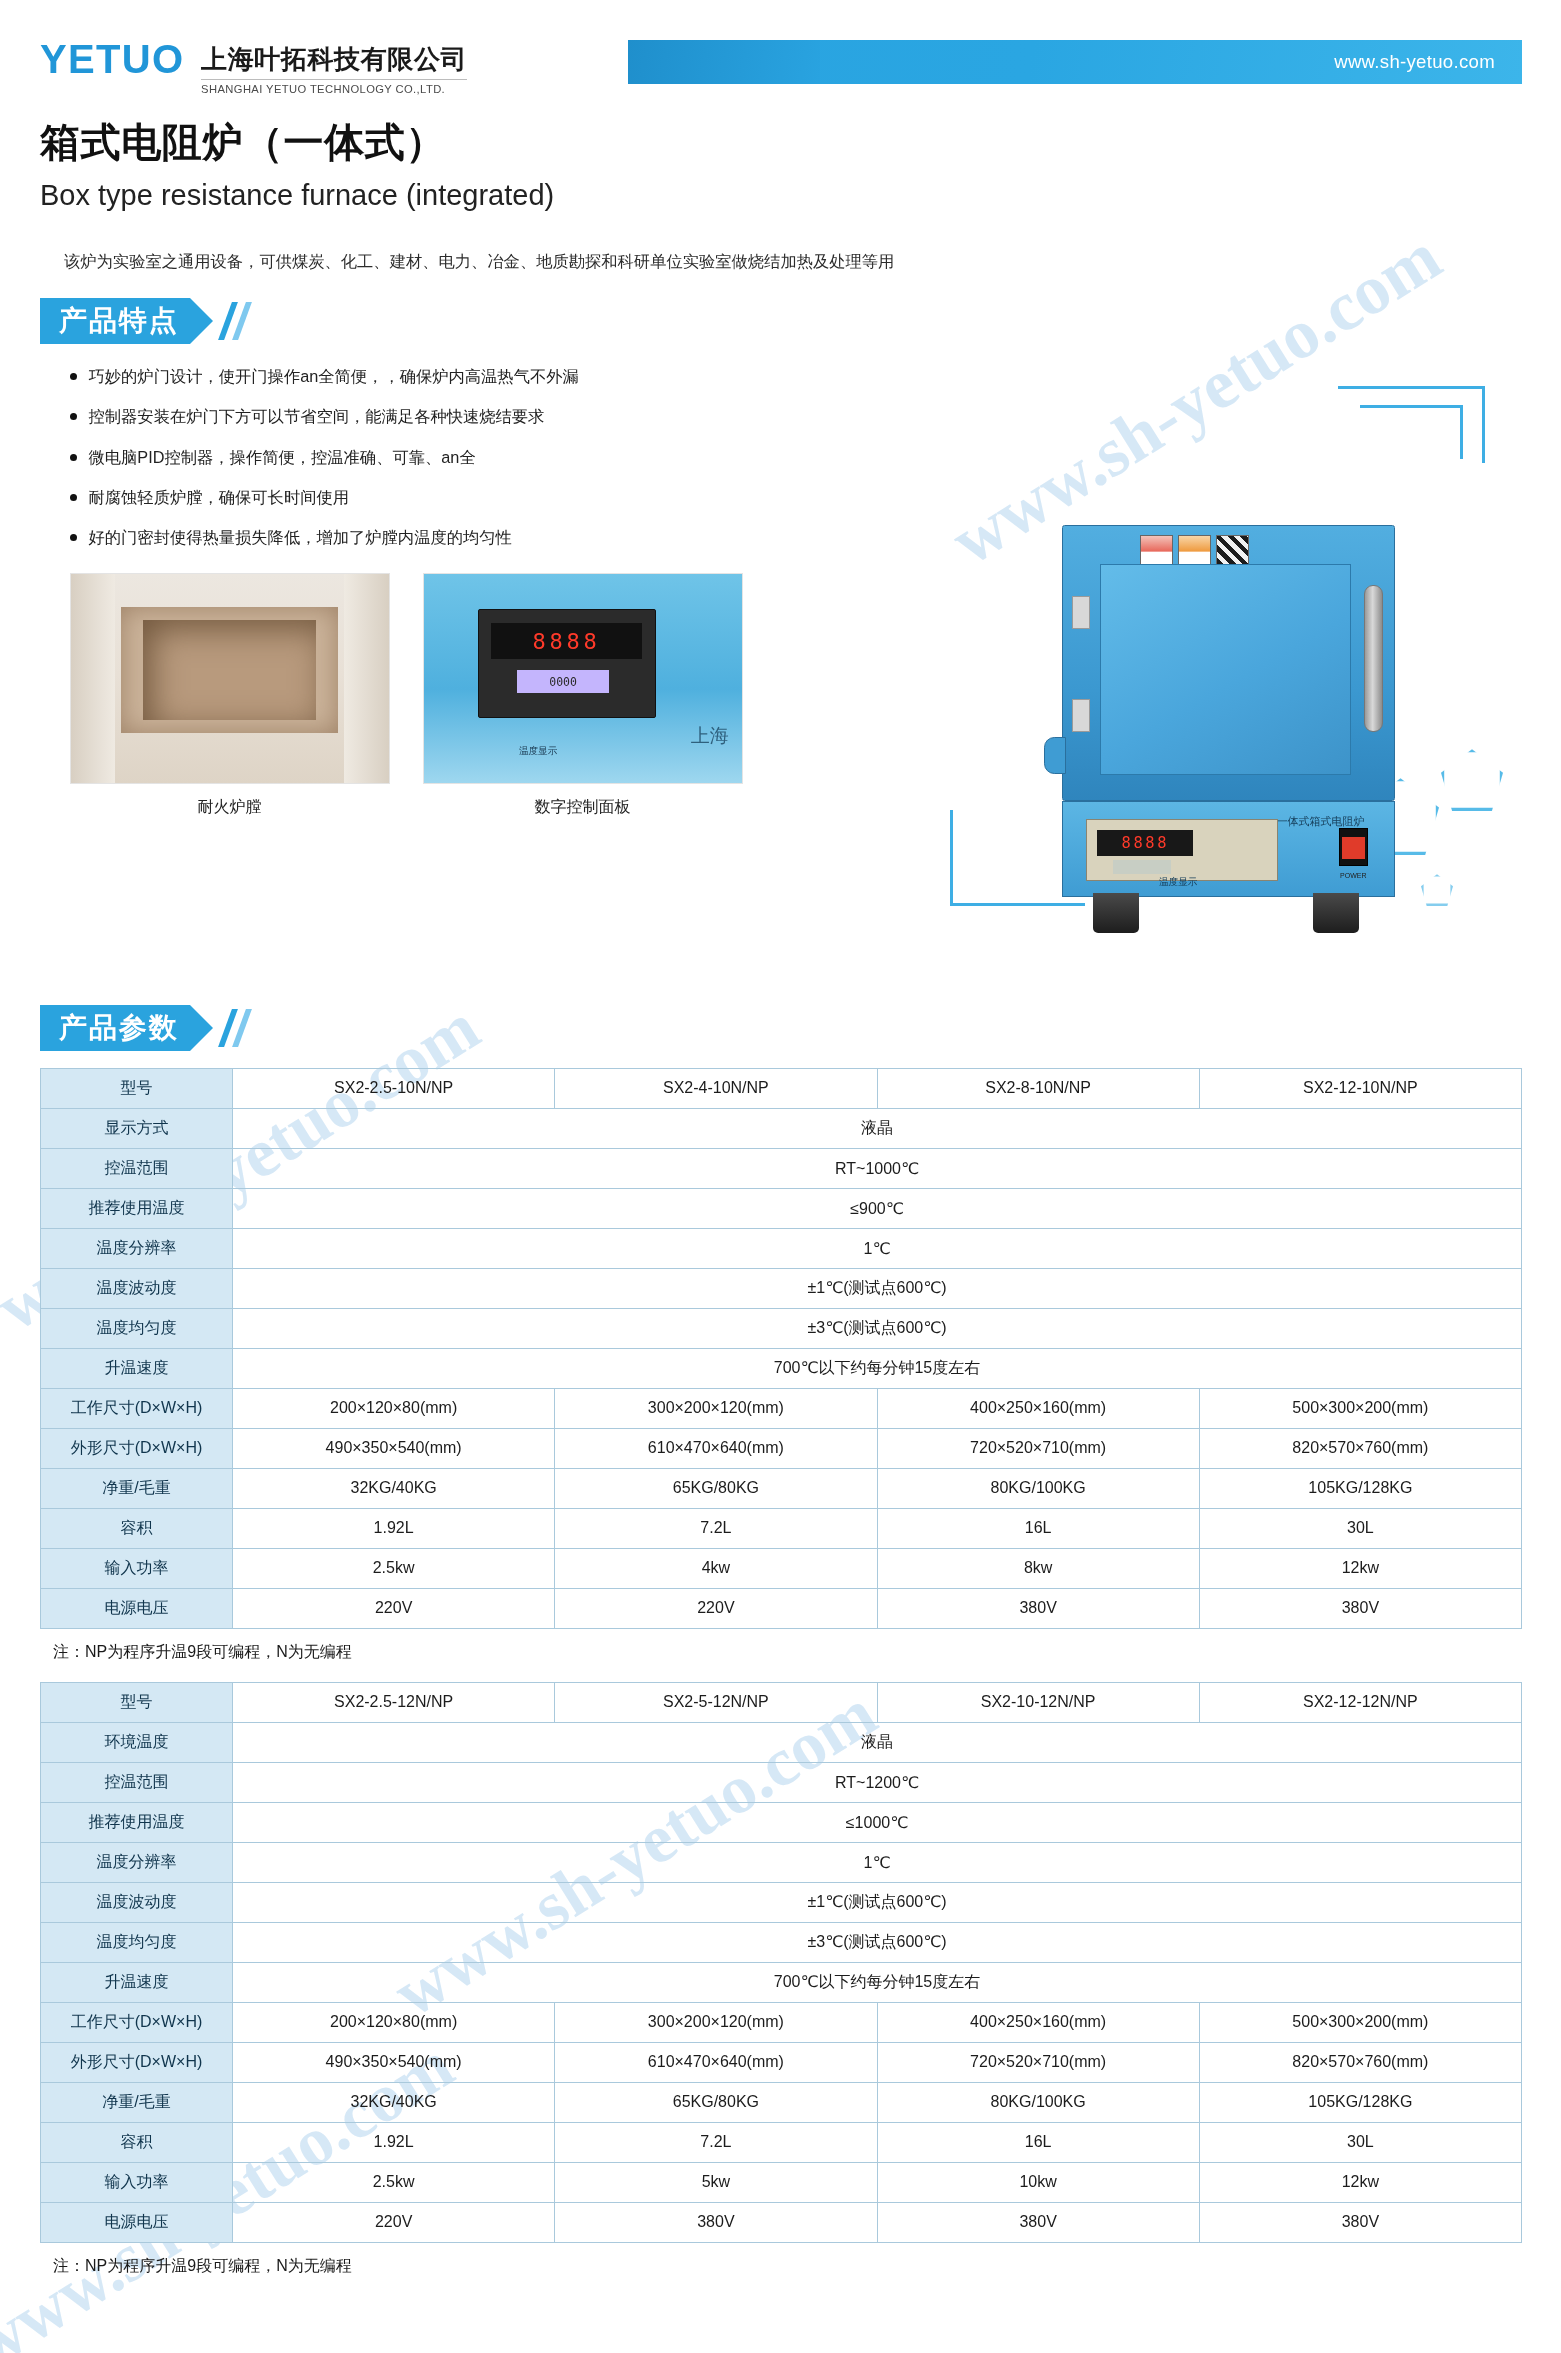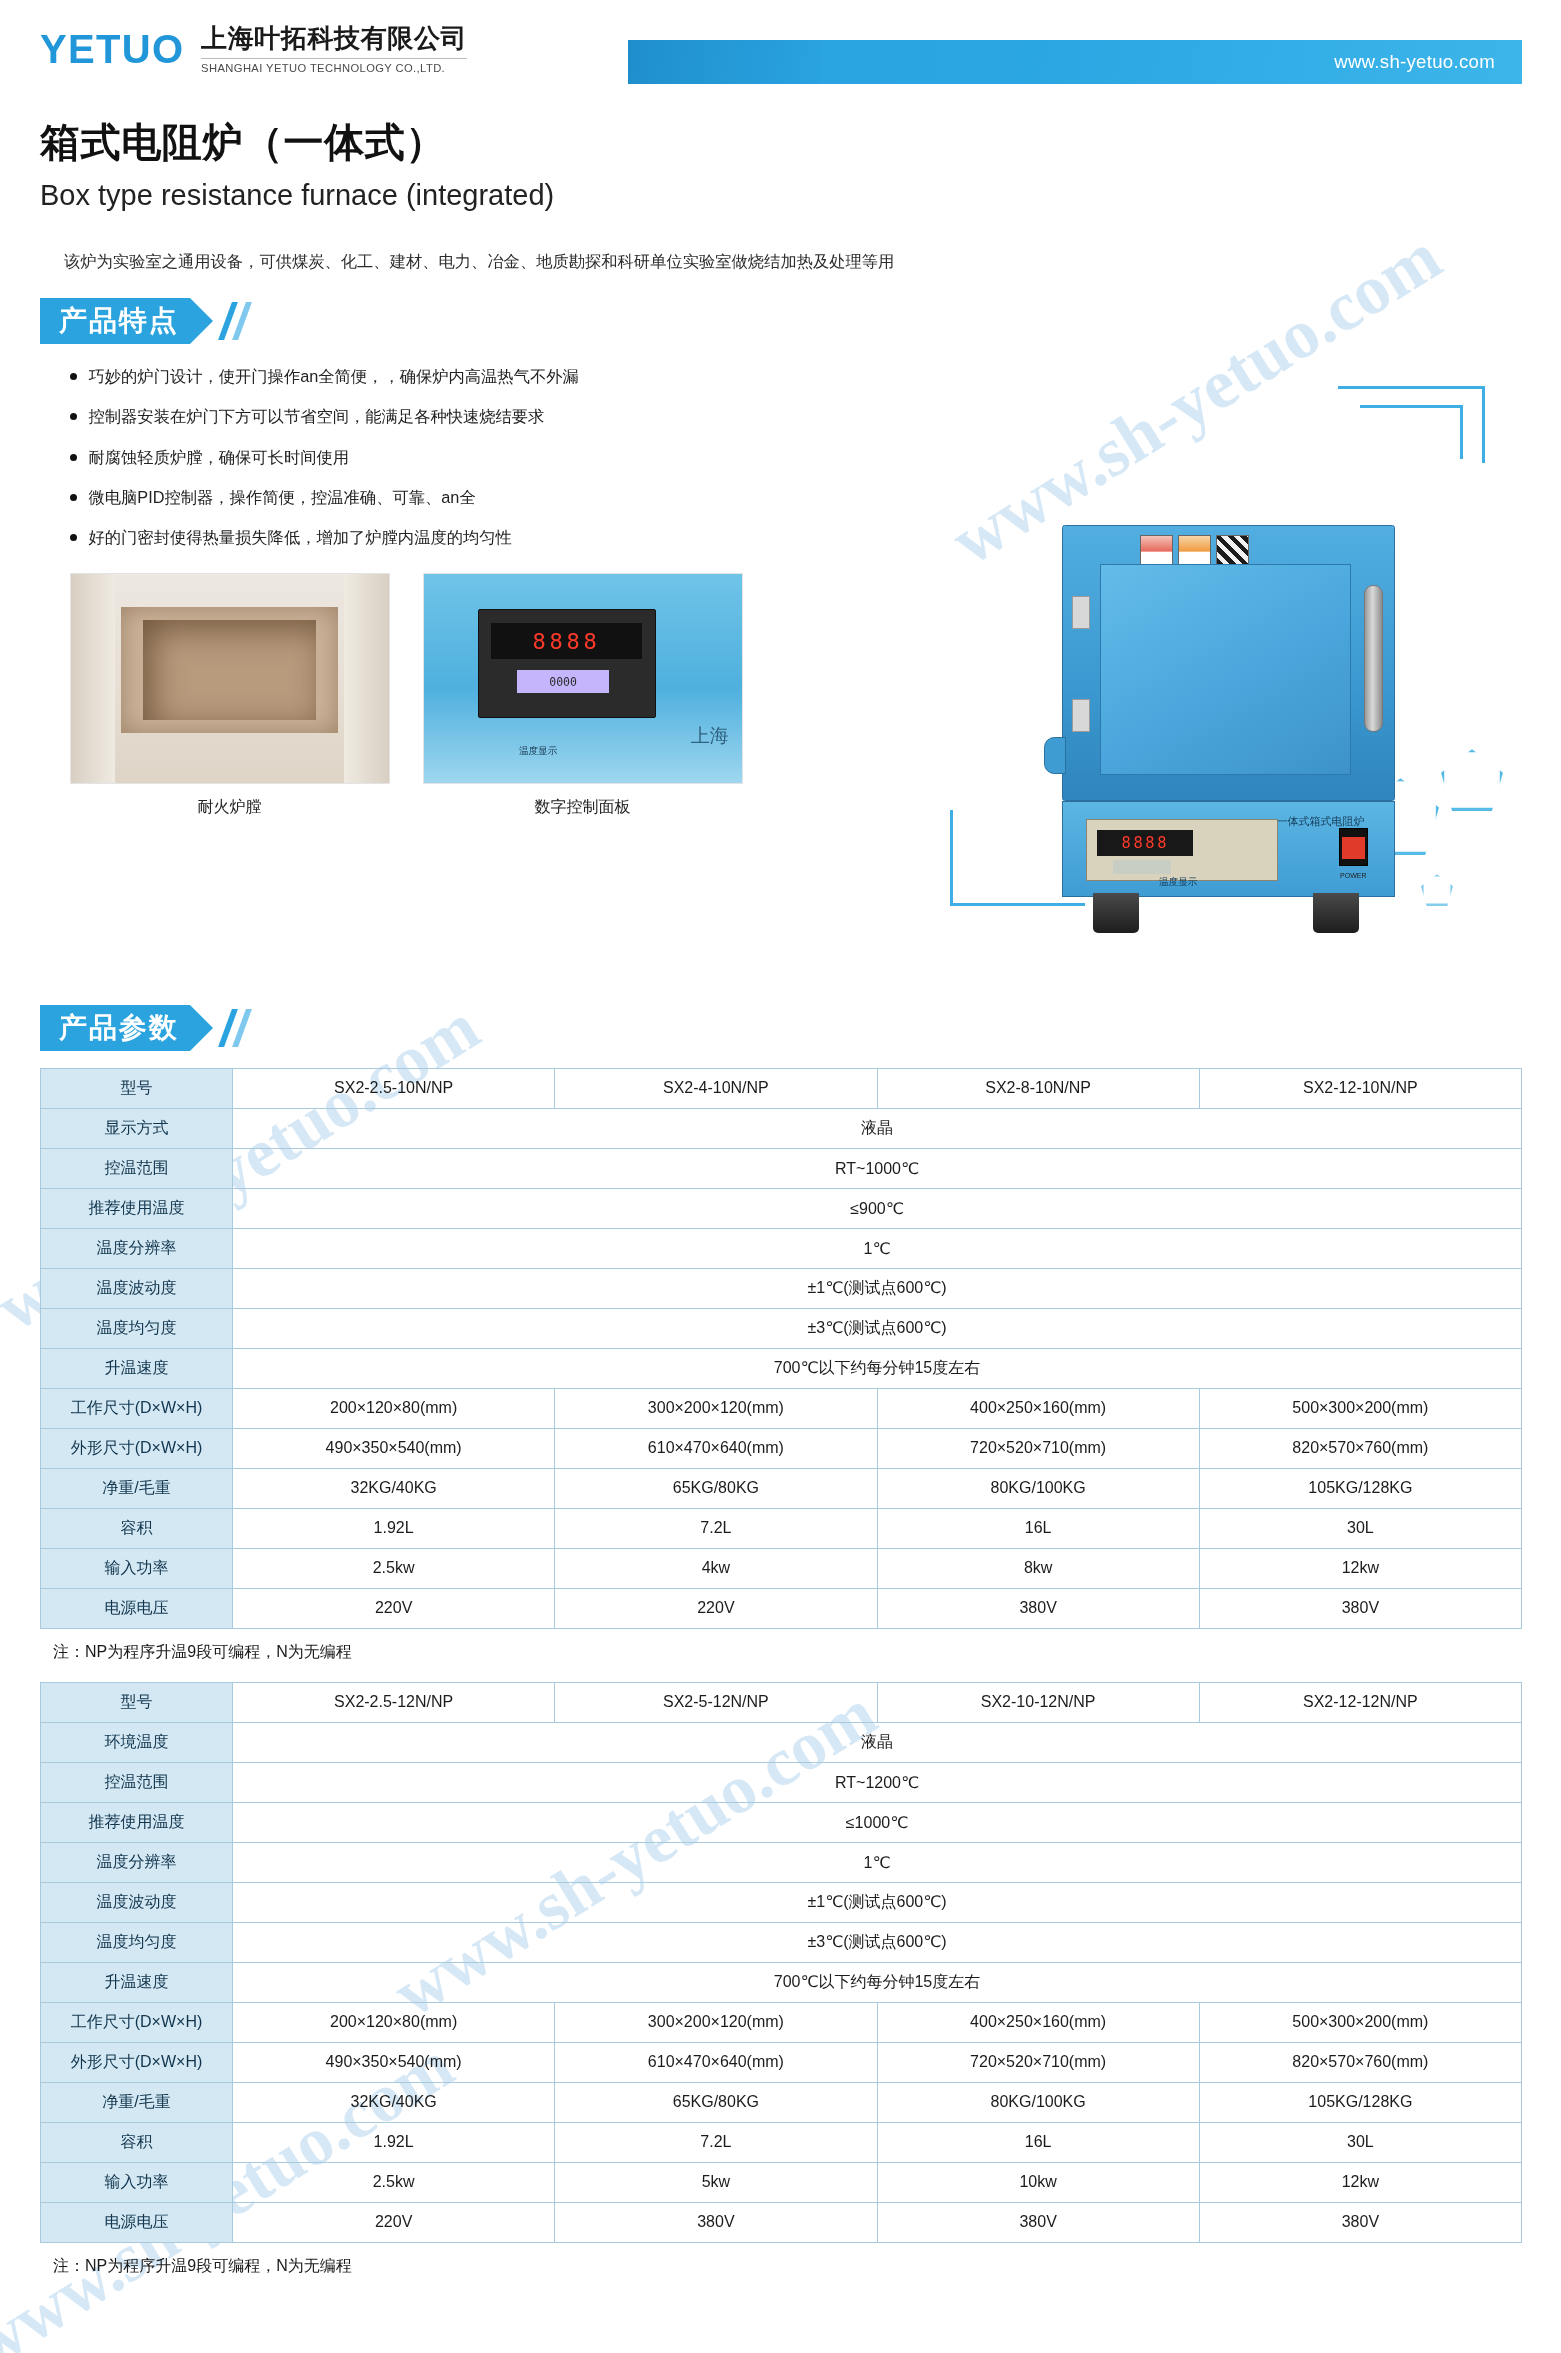--- a/index.html
+++ b/index.html
@@ -47,21 +47,21 @@
   .logo-block { display: flex; align-items: center; }
   .logo-mark {
     font-family: "Liberation Sans", sans-serif;
     font-weight: bold;
     font-size: 40px;
     letter-spacing: 1.3px;
     color: #2196d8;
     line-height: 1;
     padding-right: 13px;
   }
-  .logo-text { padding-left: 3.8px; }
+  .logo-text { padding-left: 3.8px; margin-top: 21px; }
   .logo-cn {
     font-size: 26px;
     font-weight: bold;
     color: #1a1a1a;
     letter-spacing: 0.6px;
     line-height: 1.15;
   }
   .logo-en {
     font-size: 11.2px;
     color: #4a4a4a;
@@ -487,22 +487,22 @@
     <div class="ribbon">产品特点</div>
     <span class="ribbon-slash"></span>
     <span class="ribbon-slash2"></span>
   </div>
 
   <div class="content-row">
     <div class="features">
       <ul class="feature-list">
         <li>巧妙的炉门设计，使开门操作an全简便，，确保炉内高温热气不外漏</li>
         <li>控制器安装在炉门下方可以节省空间，能满足各种快速烧结要求</li>
+        <li>微电脑PID控制器，操作简便，控温准确、可靠、an全</li>
         <li>耐腐蚀轻质炉膛，确保可长时间使用</li>
-        <li>微电脑PID控制器，操作简便，控温准确、可靠、an全</li>
         <li>好的门密封使得热量损失降低，增加了炉膛内温度的均匀性</li>
       </ul>
 
       <div class="photos">
         <div class="photo-item">
           <div class="photo-frame">
             <div class="chamber">
               <div class="edge-l"></div>
                 <div class="edge-r"></div>
               <div class="mouth">

